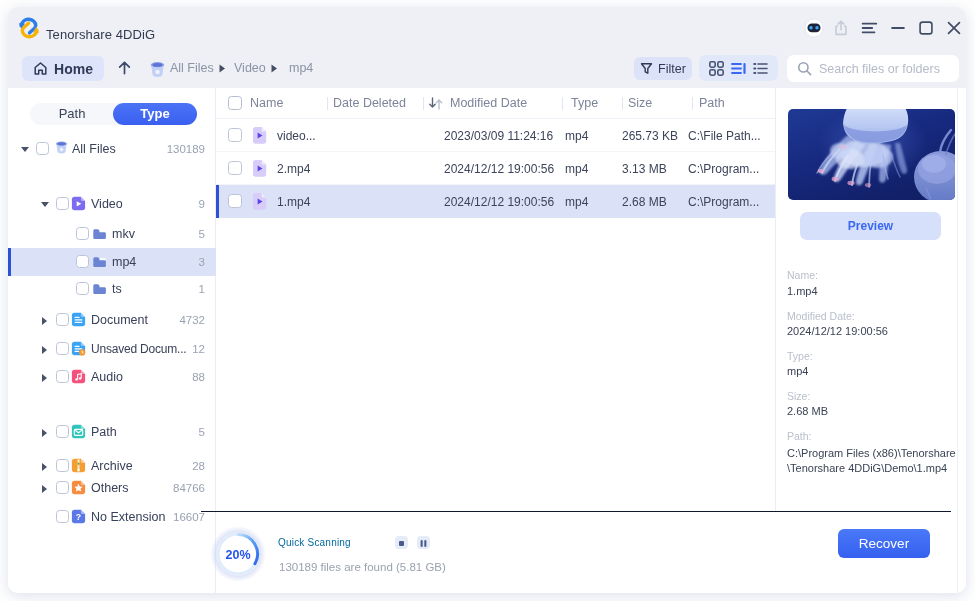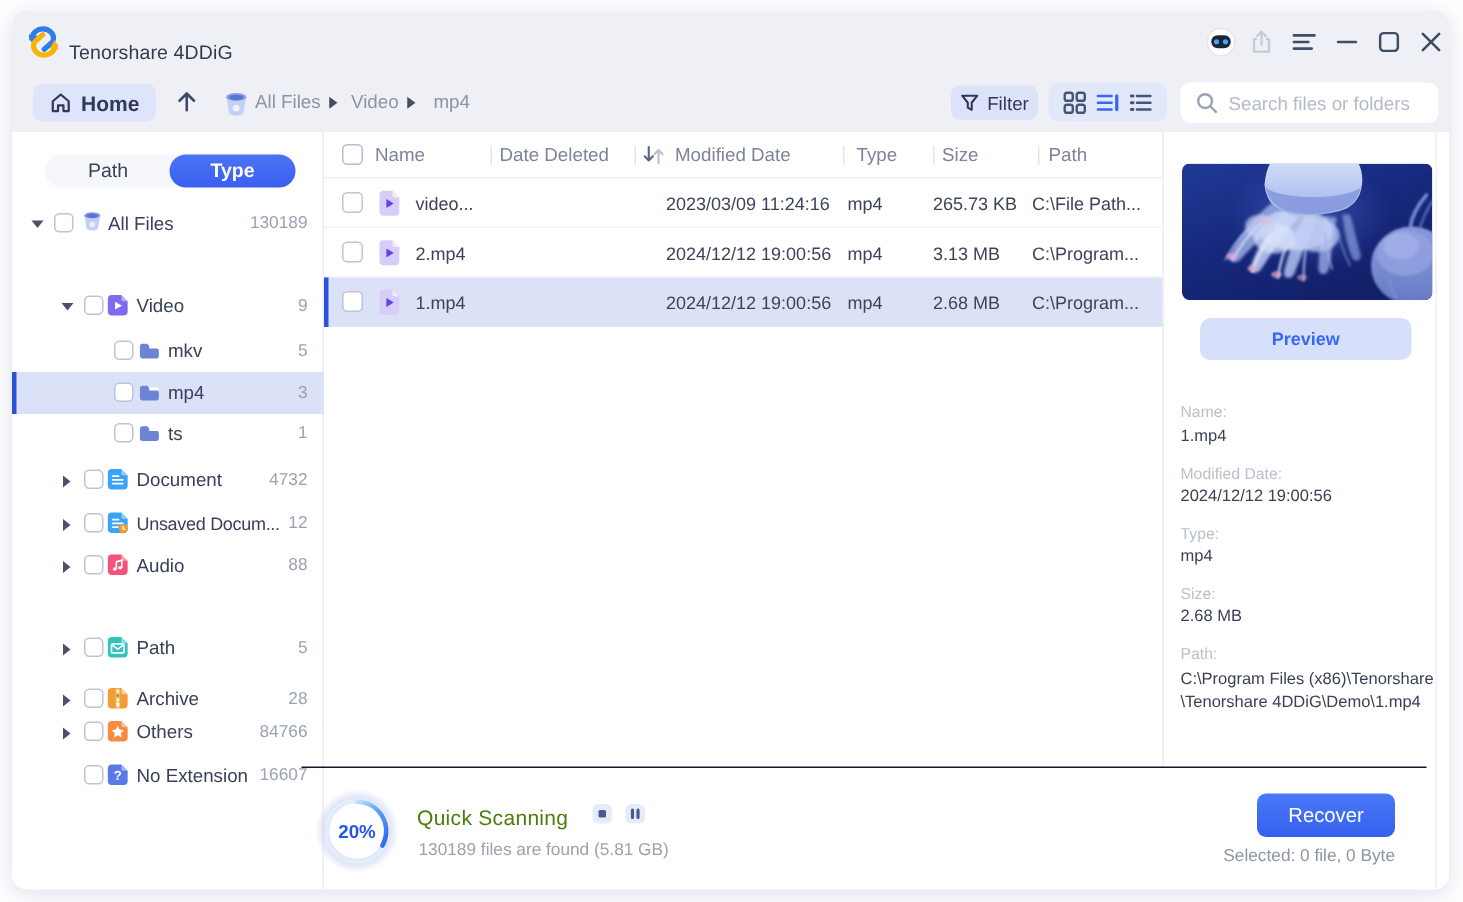--- a/index.html
+++ b/index.html
@@ -49,21 +49,21 @@
 .fcbx{position:absolute;left:12px;top:9px;width:14px;height:14px;border:1.5px solid #bcc4d6;border-radius:3.5px;background:#fff;}
 .hcbx{position:absolute;left:12px;top:8px;width:14px;height:14px;border:1.5px solid #b6bdd0;border-radius:3.5px;background:#fff;}
 .playico{position:absolute;left:35px;top:7px;width:17px;height:19px;}
 .selfrow{background:#dbe2f8;}
 
 .pvimg{position:absolute;left:12px;top:21px;width:167px;height:91px;border-radius:5px;overflow:hidden;}
 .pvbtn{position:absolute;left:24px;top:124px;width:141px;height:28px;background:#d7e0fb;border-radius:7px;color:#3a68f2;font-size:12px;font-weight:600;text-align:center;line-height:28px;}
 .ilab{position:absolute;left:11px;font-size:10.5px;color:#b9bfcb;}
 .ival{position:absolute;left:11px;font-size:11px;color:#3a4254;}
 
-.qtitle{position:absolute;left:77px;top:25px;font-size:14px;color:#4d7c0f;letter-spacing:.2px;}
+.qtitle{position:absolute;left:77px;top:25px;font-size:10px;color:#0369a1;letter-spacing:.2px;}
 .qsub{position:absolute;left:78px;top:49px;font-size:11.5px;color:#9ba1ae;}
 .sqbtn{position:absolute;top:24px;width:13px;height:13px;background:#e6ebf8;border-radius:4px;}
 .recover{position:absolute;left:637px;top:17px;width:92px;height:29px;background:linear-gradient(180deg,#4a79f8,#3560ef);border-radius:6px;color:#fff;font-size:13.5px;text-align:center;line-height:29px;}
 .selinfo{position:absolute;left:0;top:53px;width:729px;text-align:right;font-size:11.5px;color:#8d94a4;}
 </style>
 </head>
 <body>
 <div class="win">
 
   <div class="titlebar">
@@ -487,17 +487,16 @@
             <rect x="4" y="4" width="5" height="5" rx="1" fill="#4a5b8c"></rect>
           </svg>
       </div>
       <div class="sqbtn" style="left:216px;">
         <svg width="13" height="13" viewBox="0 0 13 13">
             <rect x="3.6" y="3" width="2.1" height="7" rx="1" fill="#4a5b8c"></rect>
             <rect x="7.3" y="3" width="2.1" height="7" rx="1" fill="#4a5b8c"></rect>
           </svg>
       </div>
       <div class="recover">Recover</div>
-      <div class="selinfo">Selected: 0 file, 0 Byte</div>
     </div>
   </div>
   <div class="abs" style="left:949px;top:81px;width:1px;height:504px;background:#eef0f5;"></div>
 </div>
 
 </body></html>

